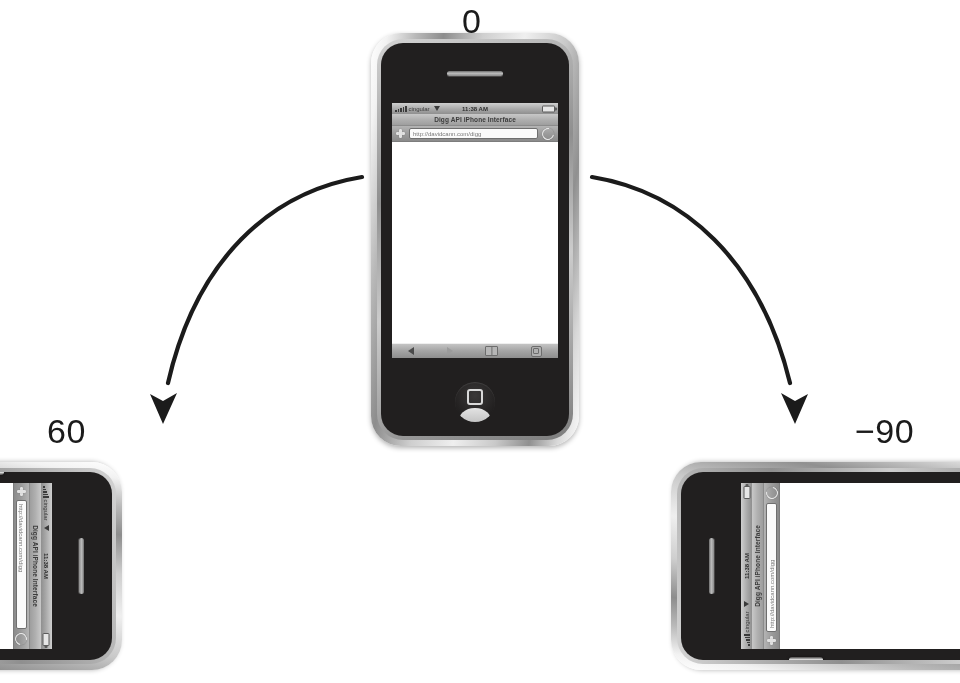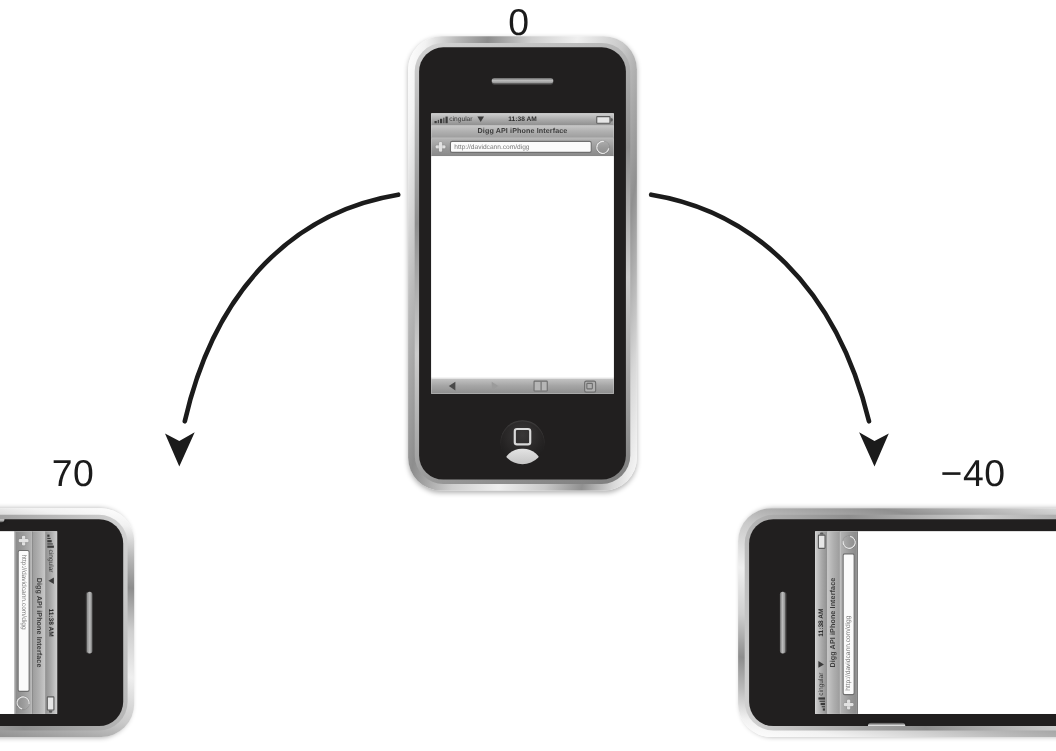--- a/index.html
+++ b/index.html
@@ -265,22 +265,22 @@
       <path d="M 163,424 L 150,394 L 163,401 L 177,393 Z" fill="#1b1b1b"></path>
     </g>
 
     <g>
       <path d="M 592,177 C 684,192 760,260 790,383" fill="none" stroke="#1b1b1b" stroke-width="4.2" stroke-linecap="round"></path>
       <path d="M 795,424 L 781,393 L 795,401 L 808,394 Z" fill="#1b1b1b"></path>
     </g>
   </svg>
 
   <div class="angle-label" id="label-0">0</div>
-  <div class="angle-label" id="label-90">70</div>
-  <div class="angle-label" id="label-m90">−40</div>
+  <div class="angle-label" id="label-90">60</div>
+  <div class="angle-label" id="label-m90">−90</div>
 
   <div class="phone" id="phone-portrait">
     <div class="phone-body"></div>
     <div class="phone-rim" style="left:6px;top:6px;right:6px;bottom:6px;"></div>
     <div class="phone-face" style="left:10px;top:10px;right:10px;bottom:10px;">
       <div class="speaker" style="left:50%;transform:translateX(-50%);top:28px;width:56px;height:5px;"></div>
 
       <div class="screen" style="left:11px;top:60px;right:11px;height:255px;">
         <div class="screen-inner">
           <div class="sb">

